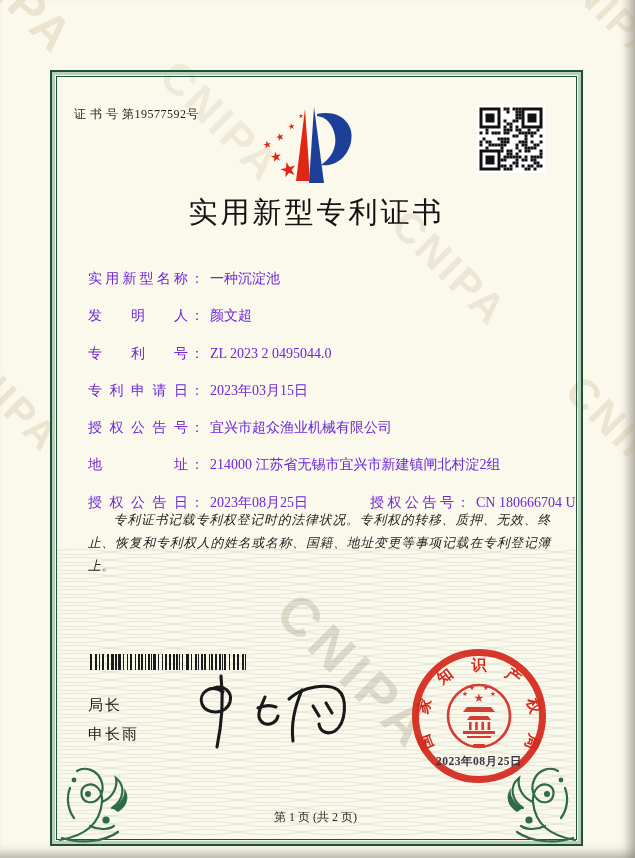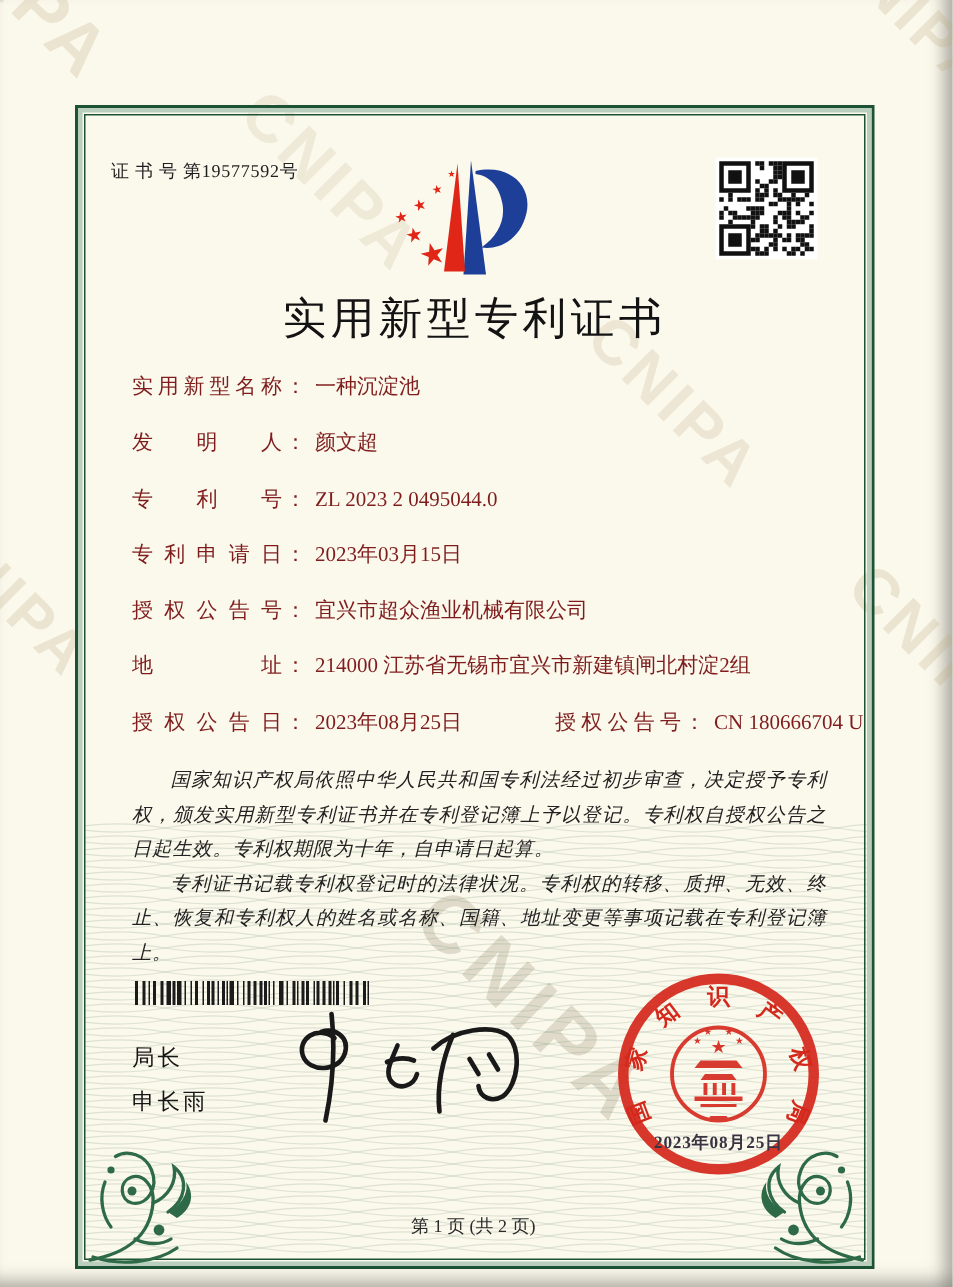--- a/index.html
+++ b/index.html
@@ -30,21 +30,21 @@
     border:2.5px solid #1d5334; z-index:2; pointer-events:none; box-sizing:border-box;}
   .frame::before{content:""; position:absolute; inset:0px; border:3.5px solid #b9cebc;}
   .frame::after{content:""; position:absolute; inset:4px; border:1.2px solid #1d5334;}
   
   .abs{position:absolute; z-index:3;}
   .cert-no{left:74px; top:106px; font-size:12px; color:#1e1e1e; letter-spacing:.5px;}
   .logo{left:256px; top:102px;}
   .qr{left:477px; top:105px;}
   .title{left:50px; right:52px; top:193px; text-align:center;
     font-size:29px; font-weight:400; letter-spacing:3px; color:#131313;}
-  .fields{left:88px; top:249px; width:466px; font-size:14px; color:#7f1d1d;}
+  .fields{left:88px; top:270px; width:466px; font-size:14px; color:#6d28d9;}
   .frow{display:flex; height:21px; margin-bottom:16.3px; align-items:baseline;}
   .flabel{display:inline-block; width:100px; text-align:justify; text-align-last:justify; flex:0 0 100px;}
   .fcolon{margin:0 6px 0 2px;}
   .fvalue{white-space:nowrap;}
   .fpair2{margin-left:62px; display:flex; align-items:baseline;}
   .fpair2 .flabel{width:84px; flex-basis:84px;}
   .paras{left:88px; top:509px; width:463px; font-size:12.8px; line-height:23px;
     font-style:italic; color:#222; letter-spacing:.6px; text-align:justify;}
   .paras p{margin:0; text-indent:2em;}
   .barcode{left:90px; top:654px;}
@@ -349,21 +349,20 @@
         <span class="fvalue">2023年08月25日</span>
       <span class="fpair2">
         <span class="flabel">授权公告号</span>
           <span class="fcolon">：</span>
           <span class="fvalue">CN 180666704 U</span>
       </span>
     </div>
   </div>
 
   <div class="abs paras">
-    <p>国家知识产权局依照中华人民共和国专利法经过初步审查，决定授予专利权，颁发实用新型专利证书并在专利登记簿上予以登记。专利权自授权公告之日起生效。专利权期限为十年，自申请日起算。</p>
     <p>专利证书记载专利权登记时的法律状况。专利权的转移、质押、无效、终止、恢复和专利权人的姓名或名称、国籍、地址变更等事项记载在专利登记簿上。</p>
   </div>
 
   <svg id="barcode" class="abs barcode" width="162" height="16">
       <rect x="0" y="0" width="2" height="16" fill="#1b1b1b"></rect>
       <rect x="5" y="0" width="2" height="16" fill="#1b1b1b"></rect>
       <rect x="9" y="0" width="1" height="16" fill="#1b1b1b"></rect>
       <rect x="12" y="0" width="2" height="16" fill="#1b1b1b"></rect>
       <rect x="17" y="0" width="2" height="16" fill="#1b1b1b"></rect>
       <rect x="21" y="0" width="3" height="16" fill="#1b1b1b"></rect>

